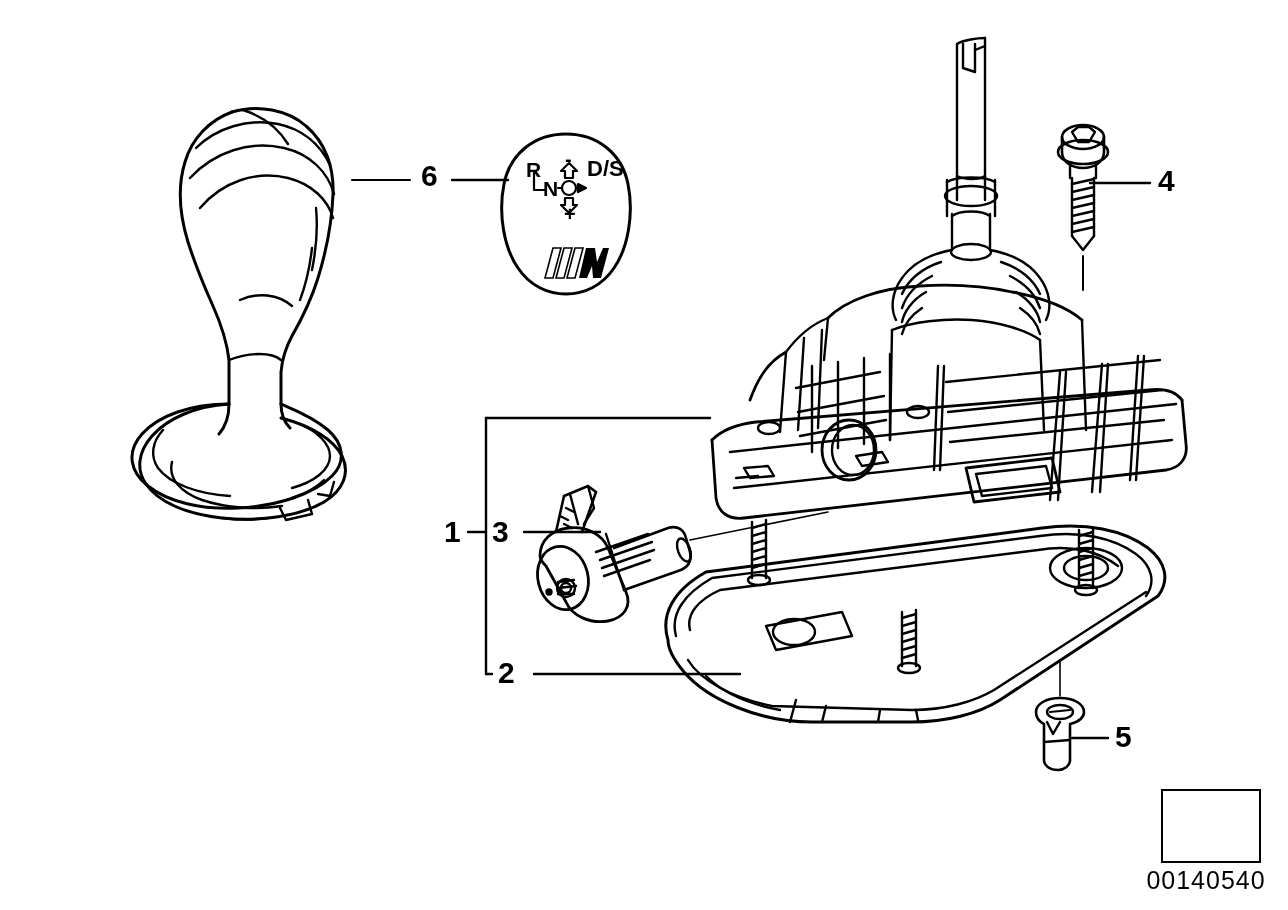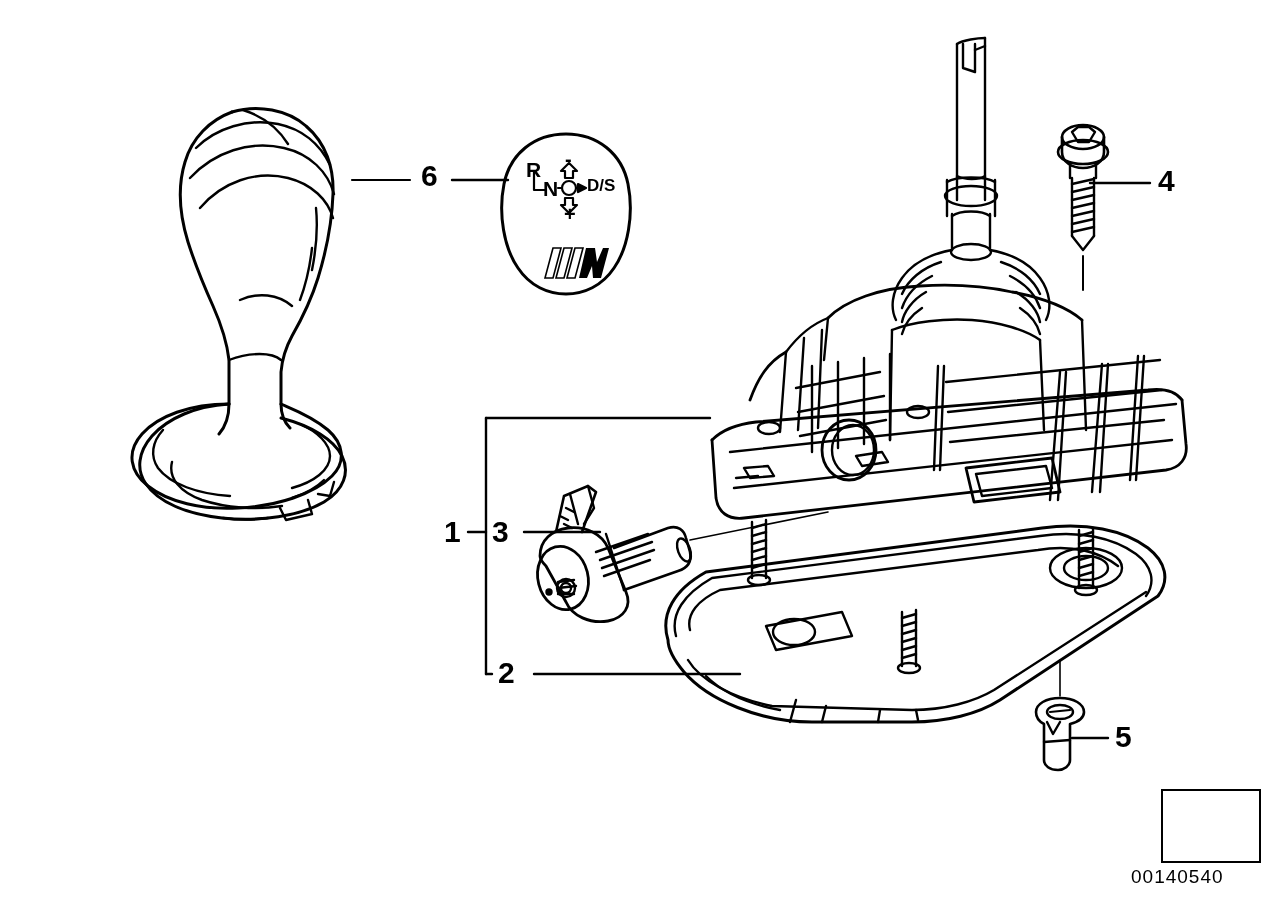--- a/index.html
+++ b/index.html
@@ -7,22 +7,22 @@
        font-family:"Liberation Sans",sans-serif;color:#000;}
   #stage{position:absolute;inset:0;width:1288px;height:910px;}
   .callout{position:absolute;font-weight:bold;font-size:30px;line-height:1;
            color:#000;font-family:"Liberation Sans",sans-serif;}
   #c1{left:444px;top:517px;}
   #c2{left:498px;top:658px;}
   #c3{left:492px;top:517px;}
   #c4{left:1158px;top:166px;}
   #c5{left:1115px;top:722px;}
   #c6{left:421px;top:161px;}
-  #diagram-id{position:absolute;left:1131px;top:866px;width:150px;
-              font-size:19px;letter-spacing:1px;font-family:"Liberation Sans",sans-serif;}
+  #diagram-id{position:absolute;left:1131px;top:866px;width:150px;text-align:center;
+              font-size:25px;letter-spacing:1px;font-family:"Liberation Sans",sans-serif;}
   #idbox{position:absolute;left:1161px;top:789px;width:96px;height:70px;
          border:2px solid #000;background:#fff;}
   .gp{position:absolute;font-family:"Liberation Sans",sans-serif;font-weight:bold;color:#000;}
 </style>
 </head>
 <body>
 
 <svg id="stage" viewBox="0 0 1288 910" xmlns="http://www.w3.org/2000/svg">
 
   <rect x="0" y="0" width="1288" height="910" fill="#ffffff"></rect>
@@ -312,21 +312,21 @@
 
 <div class="callout" id="c1">1</div>
 <div class="callout" id="c2">2</div>
 <div class="callout" id="c3">3</div>
 <div class="callout" id="c4">4</div>
 <div class="callout" id="c5">5</div>
 <div class="callout" id="c6">6</div>
 
 <div class="gp" style="left:526px;top:158px;font-size:21px;">R</div>
 <div class="gp" style="left:543px;top:177px;font-size:21px;">N</div>
-<div class="gp" style="left:587px;top:176px;font-size:17px;">D/S</div>
+<div class="gp" style="left:587px;top:156px;font-size:22px;">D/S</div>
 <div class="gp" style="left:565px;top:148px;font-size:20px;">-</div>
 <div class="gp" style="left:564px;top:203px;font-size:20px;">+</div>
 
 <svg style="position:absolute;left:539px;top:246px;" width="70" height="34" viewBox="0 0 70 34">
   <g stroke="#000" stroke-width="1.6" fill="none">
     <path d="M6 32 L14 2 L22 2 L14 32 Z"></path>
     <path d="M17 32 L25 2 L33 2 L25 32 Z"></path>
     <path d="M28 32 L36 2 L44 2 L36 32 Z"></path>
   </g>
   <path d="M40 32 L47 2 L56 2 L58 16 L64 2 L70 2 L62 32 L54 32 L53 20 L48 32 Z" fill="#000" stroke="none"></path>

